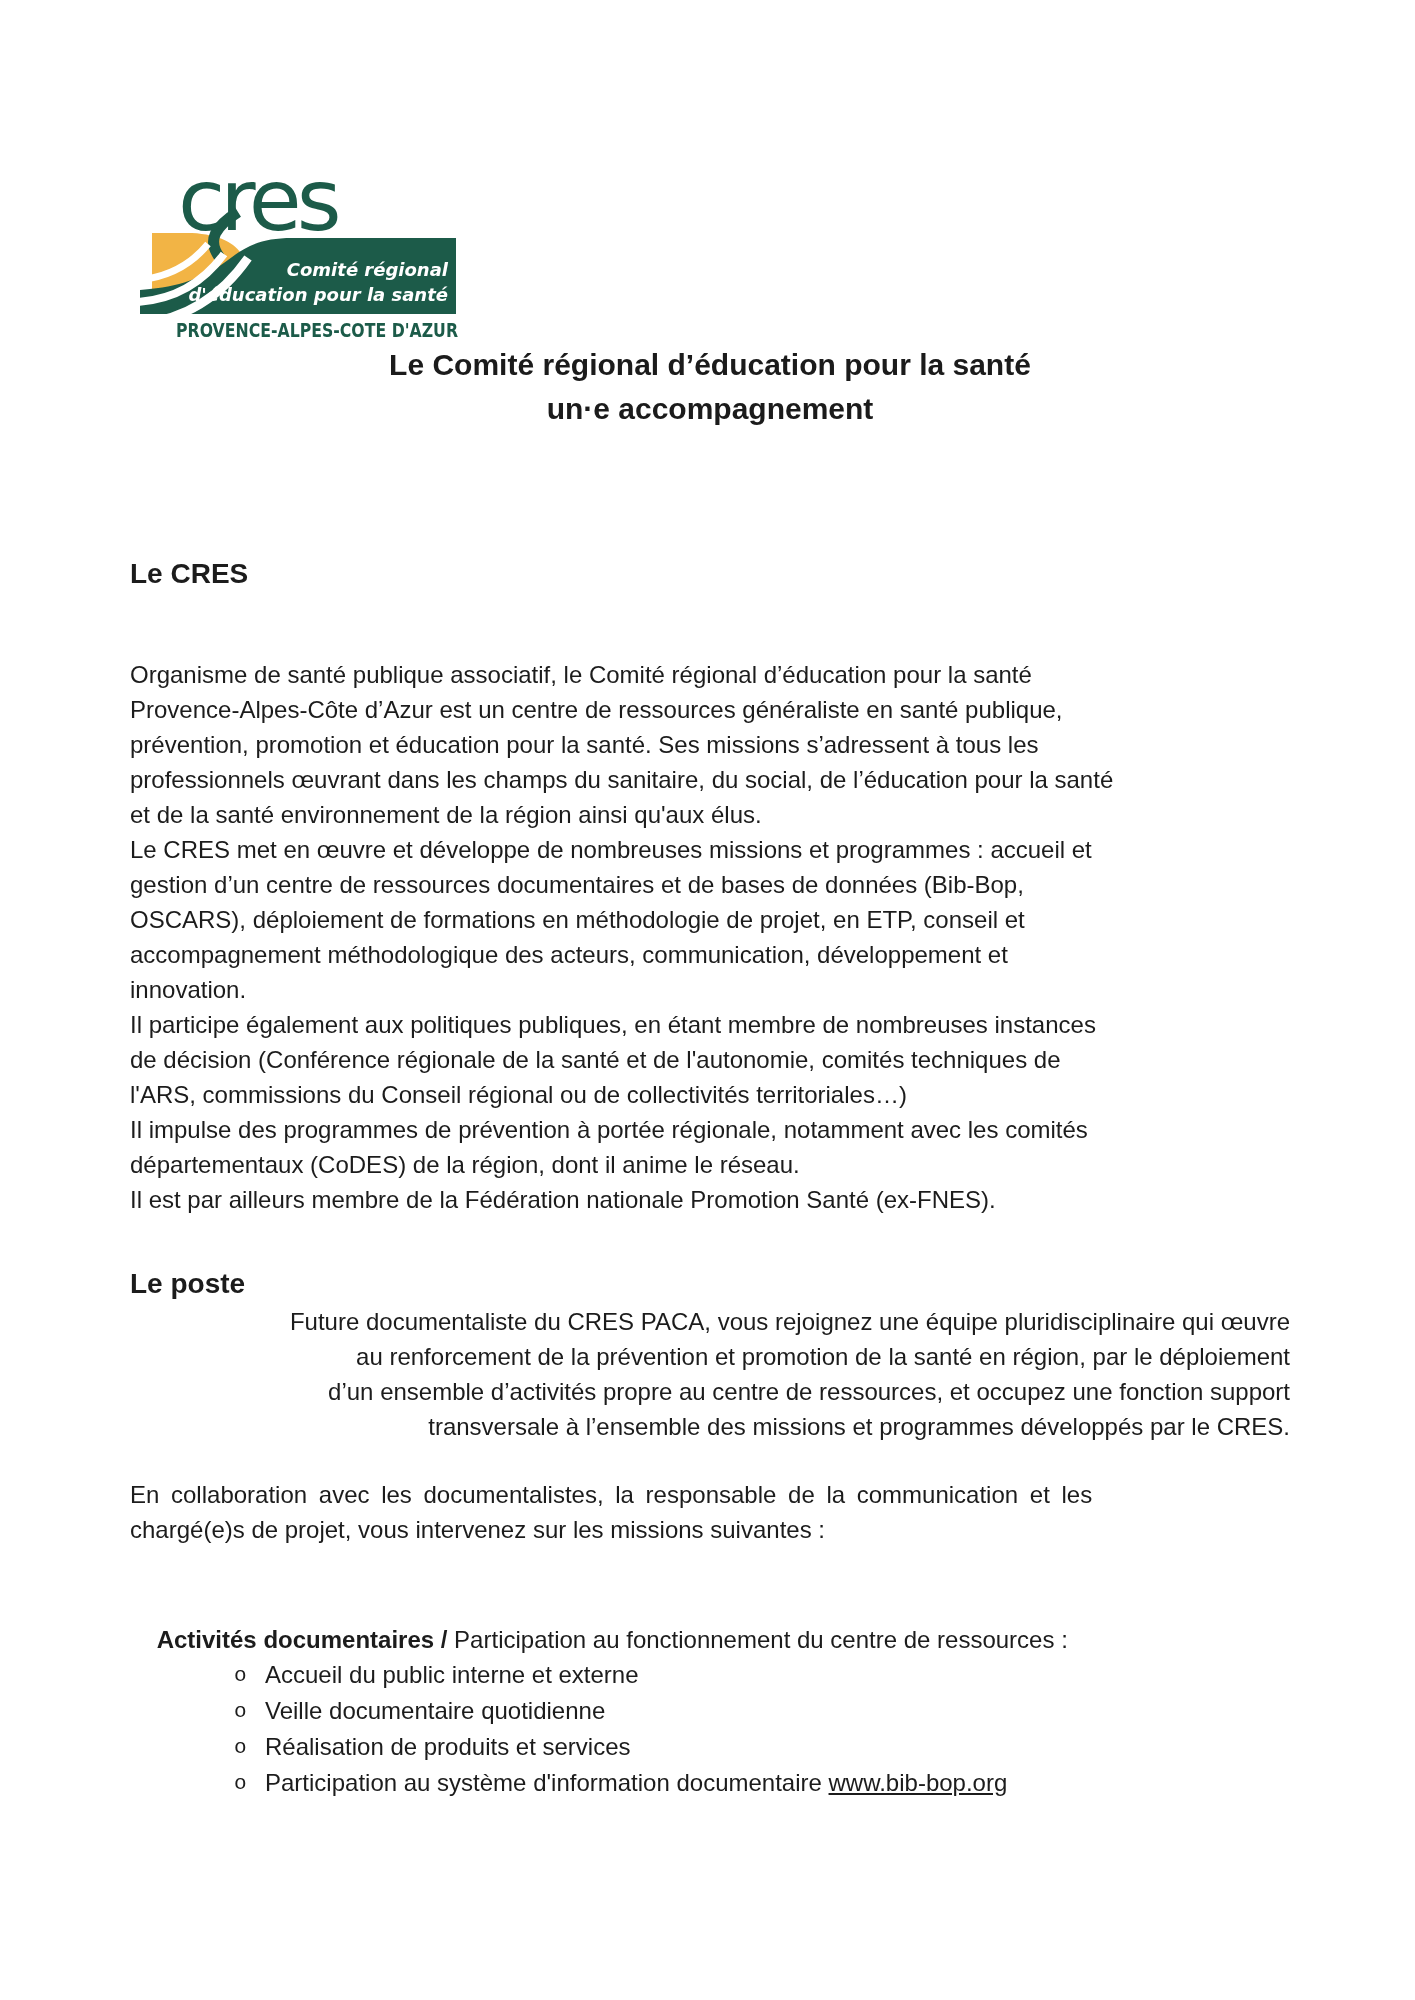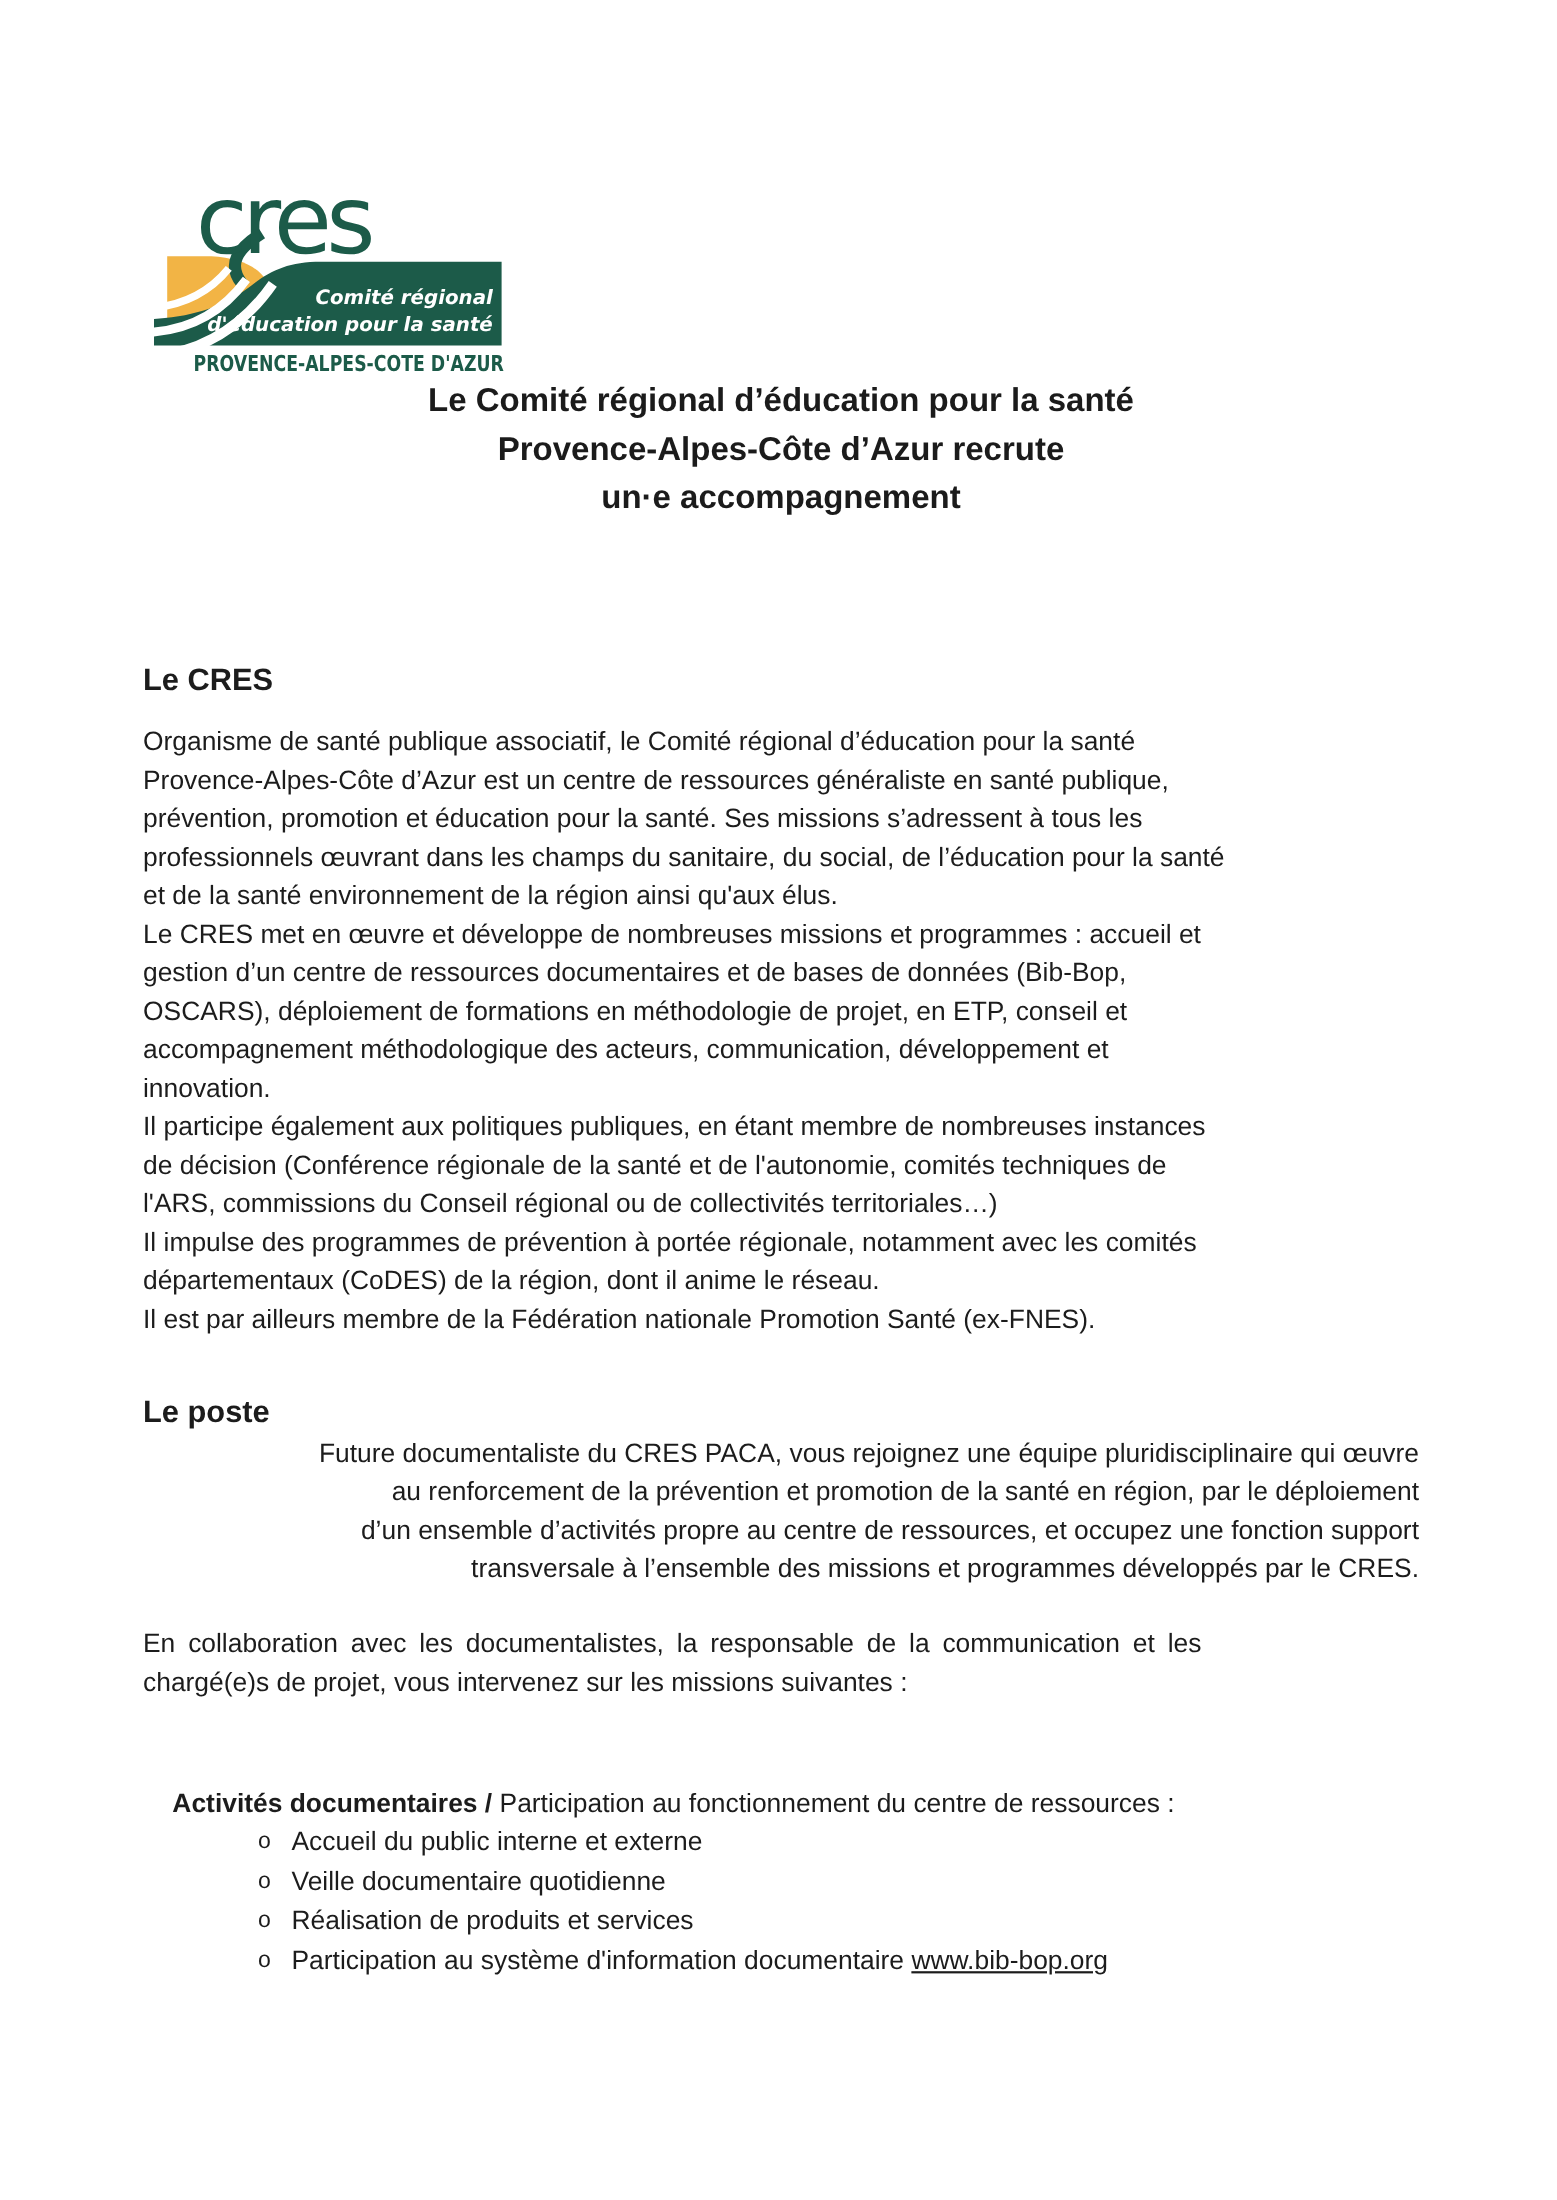--- a/index.html
+++ b/index.html
@@ -21,21 +21,21 @@
     top:343px;text-align:center;
     font-size:30px;line-height:44px;font-weight:bold;color:#1b1b1b;
   }
 
   
   .intitule{top:519px;font-size:28px;line-height:36px;}
   .intitule .lbl{font-weight:bold;}
 
   
   .heading{font-size:28px;line-height:36px;font-weight:bold;}
-  .h-cres{top:600px;}
+  .h-cres{top:556px;}
   .h-poste{top:1266px;}
 
   
   .body-text{font-size:24px;line-height:35px;}
   .body-text p{margin:0;white-space:pre;}
   .b1{top:657px;}
   .b2{top:1304px;text-align:right;}
   .b3{top:1477px;}
   .b3 p::first-line{word-spacing:5px;}
 
@@ -81,21 +81,20 @@
 
       <text x="308" y="120" text-anchor="end" font-family="DejaVu Sans, sans-serif" font-size="18" font-style="italic" font-weight="bold" fill="#ffffff">Comité régional</text>
       <text x="308" y="145" text-anchor="end" font-family="DejaVu Sans, sans-serif" font-size="18" font-style="italic" font-weight="bold" fill="#ffffff">d'éducation pour la santé</text>
 
       <text x="36" y="181" font-family="DejaVu Sans, sans-serif" font-size="20" font-weight="bold" fill="#1c5b49" textLength="282" lengthAdjust="spacingAndGlyphs">PROVENCE-ALPES-COTE D'AZUR</text>
     </svg>
   </div>
 
   <div class="abs title-block">
     <div>Le Comité régional d’éducation pour la santé</div>
-    <div>Provence-Alpes-Côte d’Azur recrute</div>
     <div>un·e accompagnement</div>
   </div>
 
 
   <div class="abs heading h-cres">Le CRES</div>
 
   <div class="abs body-text b1">
     <p>Organisme de santé publique associatif, le Comité régional d’éducation pour la santé
 Provence-Alpes-Côte d’Azur est un centre de ressources généraliste en santé publique,
 prévention, promotion et éducation pour la santé. Ses missions s’adressent à tous les

